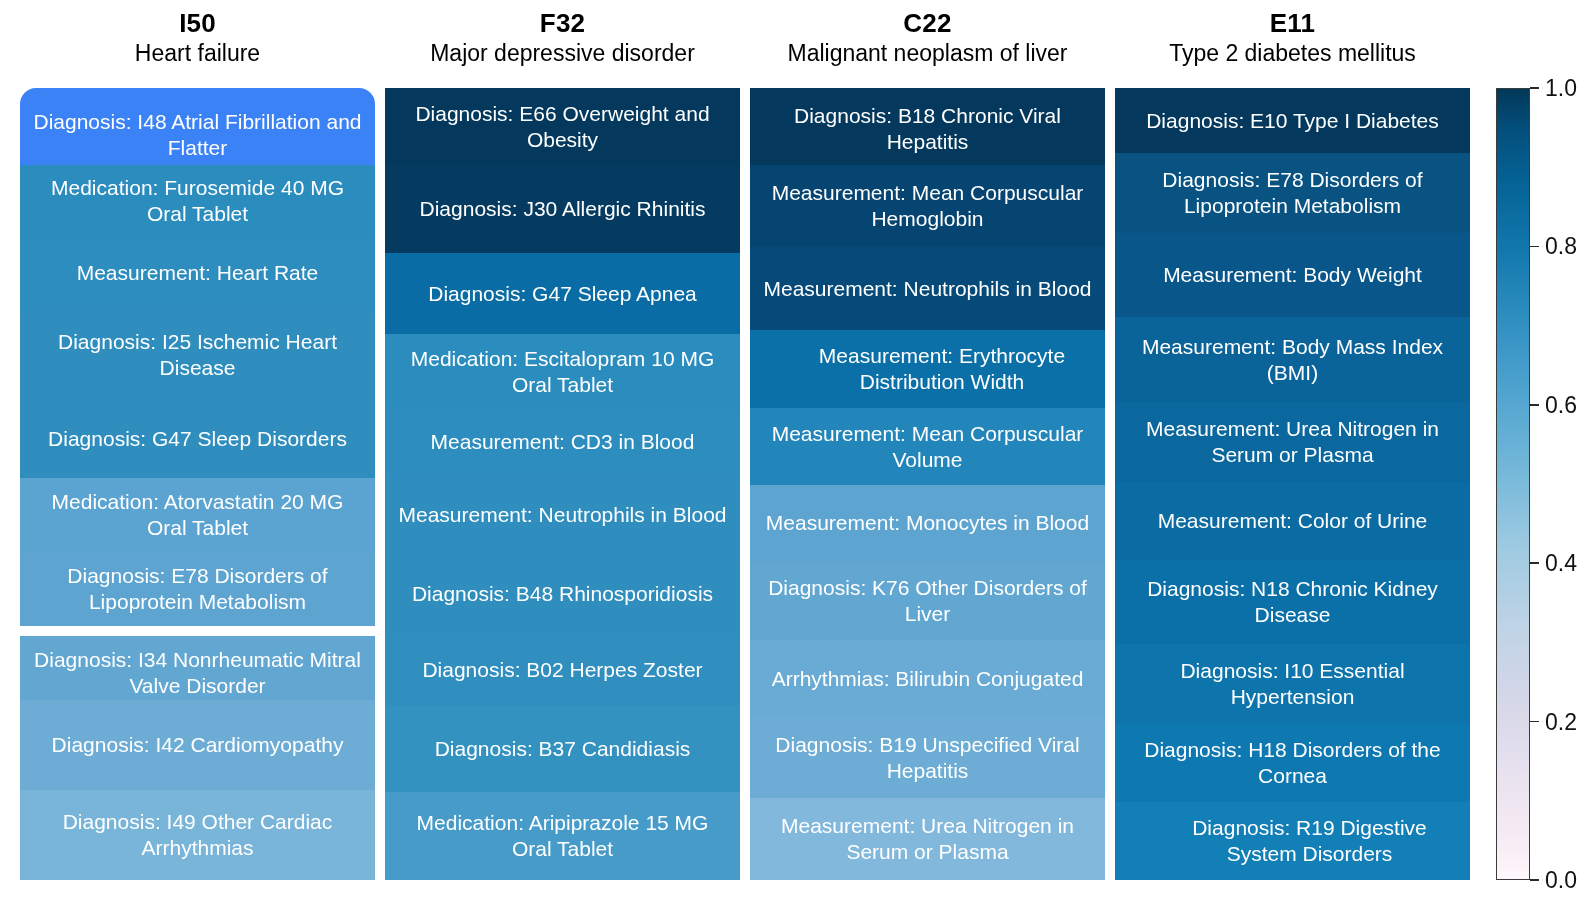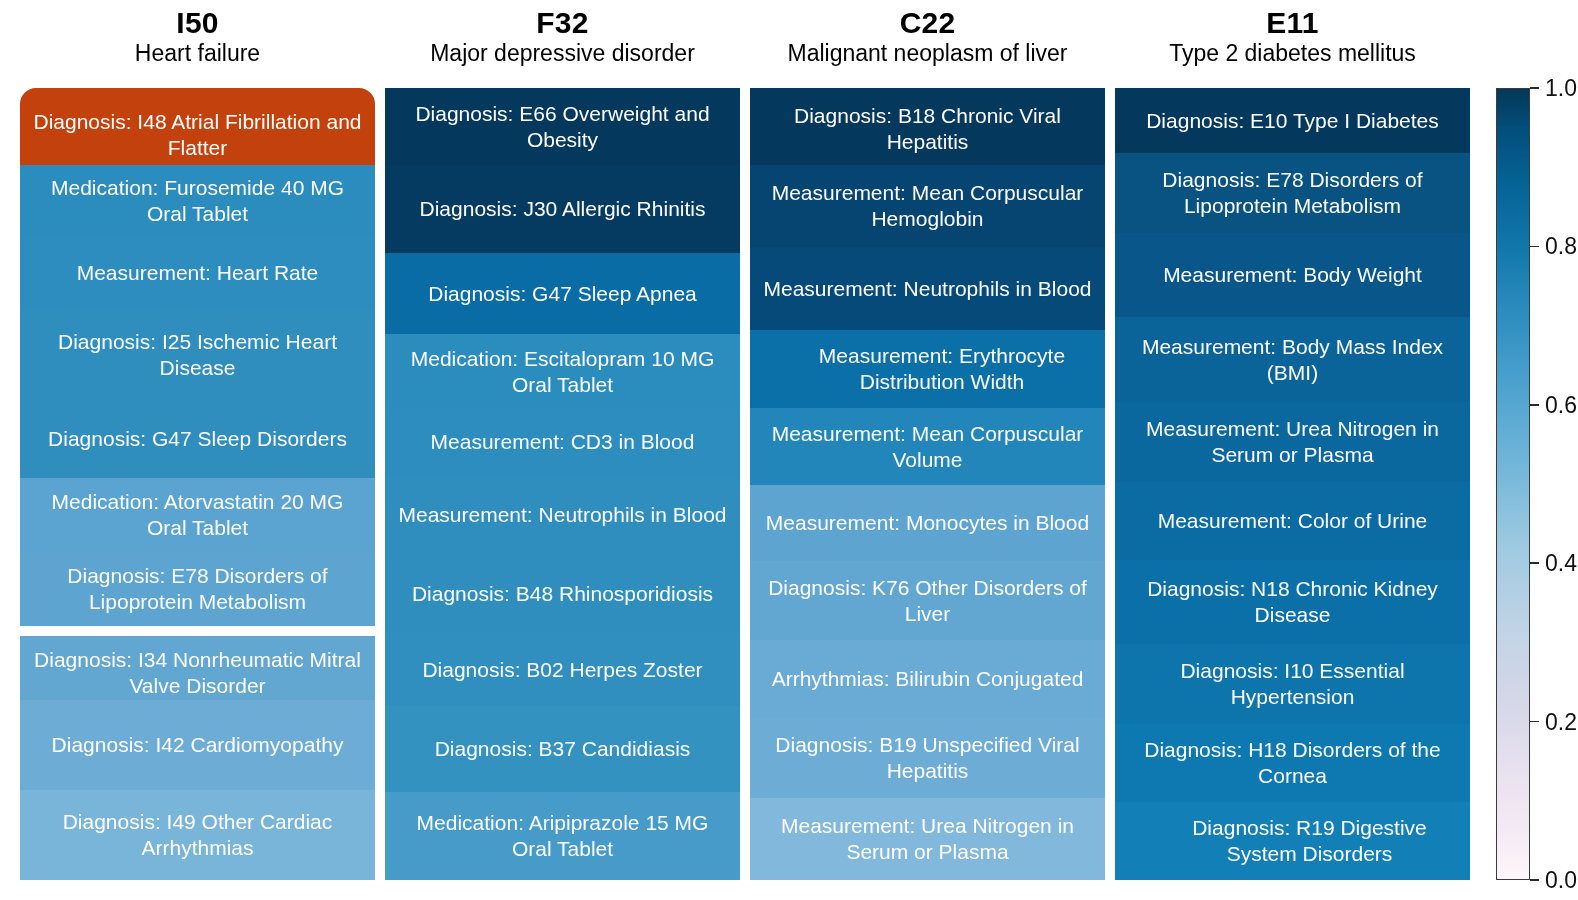--- a/index.html
+++ b/index.html
@@ -5,21 +5,21 @@
   html,body{margin:0;padding:0;}
   body{
     width:1578px;height:900px;background:#ffffff;
     font-family:"Liberation Sans","DejaVu Sans",sans-serif;
     overflow:hidden;
   }
   #stage{position:relative;width:1578px;height:900px;}
 
   .col{position:absolute;top:88px;height:792px;}
   .col-head{position:absolute;left:0;right:0;top:-80px;text-align:center;color:#000;}
-  .col-code{font-size:30px;font-weight:bold;line-height:30px;letter-spacing:.2px;}
+  .col-code{font-size:26px;font-weight:bold;line-height:30px;letter-spacing:.2px;}
   .col-name{font-size:23px;font-weight:normal;line-height:30px;}
 
   .stack{position:relative;width:100%;height:100%;}
   .cell{
     position:absolute;left:0;right:0;
     display:flex;align-items:center;justify-content:center;
     box-sizing:border-box;padding:2px 10px;
     color:#ffffff;font-size:21px;line-height:26px;text-align:center;
     overflow:hidden;
   }
@@ -53,21 +53,21 @@
 
 <div id="stage">
 
   <div id="columns-root">
       <div class="col" style="left: 20px; width: 355px;">
         <div class="col-head">
           <div class="col-code">I50</div>
           <div class="col-name">Heart failure</div>
         </div>
         <div class="stack">
-          <div class="cell" title="Diagnosis: I48 Atrial Fibrillation and Flatter" style="top: 0px; height: 94px; background: #c2410c; border-radius: 16px;">
+          <div class="cell" title="Diagnosis: I48 Atrial Fibrillation and Flatter" style="top: 0px; height: 94px; background: #3b82f6; border-radius: 16px;">
             <span>Diagnosis: I48 Atrial Fibrillation and Flatter</span>
           </div>
           <div class="cell" title="Medication: Furosemide 40 MG Oral Tablet" style="top: 77px; height: 71px; background: rgb(43, 140, 190);">
             <span>Medication: Furosemide 40 MG Oral Tablet</span>
           </div>
           <div class="cell" title="Measurement: Heart Rate" style="top: 148px; height: 74px; background: rgb(45, 141, 190);">
             <span>Measurement: Heart Rate</span>
           </div>
           <div class="cell" title="Diagnosis: I25 Ischemic Heart Disease" style="top: 222px; height: 90px; background: rgb(47, 142, 190);">
             <span>Diagnosis: I25 Ischemic Heart Disease</span>

